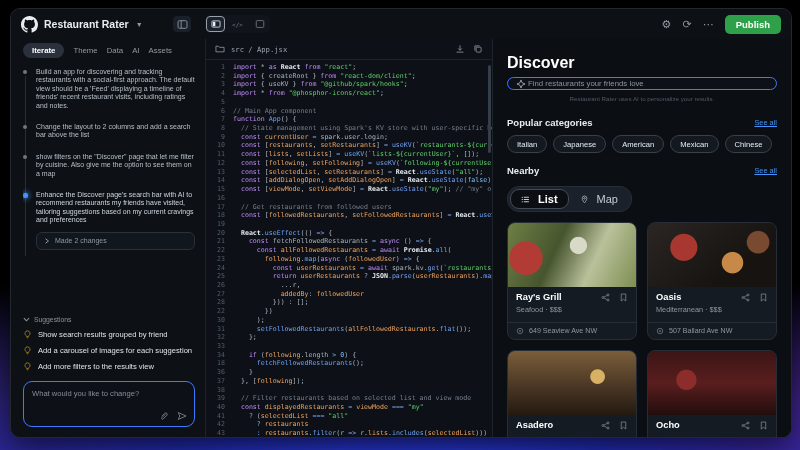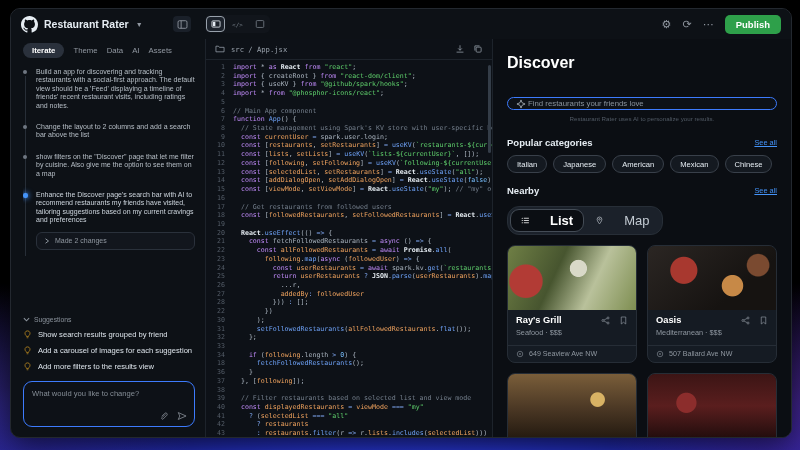--- a/index.html
+++ b/index.html
@@ -62,32 +62,32 @@
   .tok-s{color:#5fd06c;font-style:normal;}
   .tok-c{color:#747f8c;font-style:normal;}
   .tok-f{color:#6ea2f7;font-style:normal;}
   .tok-v{color:#f0a35e;font-style:normal;}
   .tok-n{color:#79c0ff;font-style:normal;}
   .tok-w{color:#e6edf3;font-weight:700;font-style:normal;}
   .tok-o{color:#7fa7f0;font-style:normal;}
   .vscroll{position:absolute;right:1px;top:26px;width:3px;height:88px;border-radius:2px;background:#343d48;}
   
   .preview-panel{flex:1;background:#0b0e13;padding:10px 14px;overflow:hidden;display:flex;flex-direction:column;min-height:0;}
-  .pv-title{font-size:16px;font-weight:700;color:#fff;margin:5px 0 25px;}
+  .pv-title{font-size:16px;font-weight:700;color:#fff;margin:5px 0 5px;}
   .search-box{display:flex;align-items:center;gap:0;border:1.5px solid #3d7bfd;border-radius:7px;height:21px;padding:0 8px;background:#0d1117;cursor:text;}
   .search-box input{flex:1;background:transparent;border:none;outline:none;color:#c9d1d9;font-size:7.8px;font-family:"Liberation Sans",sans-serif;}
   .search-box input::placeholder{color:#8b949e;}
   .helper{text-align:center;font-size:6.2px;color:#525b66;margin:5px 0 8px;}
   .section-row{display:flex;justify-content:space-between;align-items:center;margin:7px 0 7px;}
   .section-title{font-size:9.5px;font-weight:700;color:#e6edf3;}
   .see-all{font-size:7.4px;color:#4493f8;text-decoration:underline;cursor:pointer;}
   .chips{display:flex;gap:6px;flex-wrap:nowrap;margin-bottom:5px;}
   .chip{border:1px solid #39404a;border-radius:11px;padding:3.5px 9px;font-size:7.6px;color:#e6edf3;background:#141920;white-space:nowrap;cursor:pointer;}
   .toggle-wrap{display:inline-flex;align-self:flex-start;background:#1b212a;border:1px solid #272e37;border-radius:12px;padding:2px;margin:3px 0 10px;}
-  .toggle-opt{display:flex;gap:20px;align-items:center;font-size:13px;color:#c3cbd3;padding:3px 10px;border-radius:9px;border:1px solid transparent;cursor:pointer;}
+  .toggle-opt{display:flex;gap:8px;align-items:center;font-size:11px;color:#c3cbd3;padding:3px 10px;border-radius:9px;border:1px solid transparent;cursor:pointer;}
   .toggle-opt.active{background:#0b0e13;border-color:#444c56;color:#fff;font-weight:600;}
   .cards{display:grid;grid-template-columns:1fr 1fr;gap:10px;flex:1;align-content:start;}
   .card{background:#151b23;border:1px solid #262d36;border-radius:8px;overflow:hidden;height:116px;cursor:pointer;}
   .card-img{height:64px;background:#333;}
   .photo-rays{background:
     radial-gradient(circle at 14% 55%, #b23b35 0 14%, transparent 15%),
     radial-gradient(circle at 55% 35%, #d9d9c8 0 10%, transparent 11%),
     linear-gradient(115deg,#6f7f45,#47552f 38%,#b9c19b 66%,#7e8e51);}
   .photo-oasis{background:
     radial-gradient(circle at 28% 38%, #a8382f 0 13%, transparent 14%),

